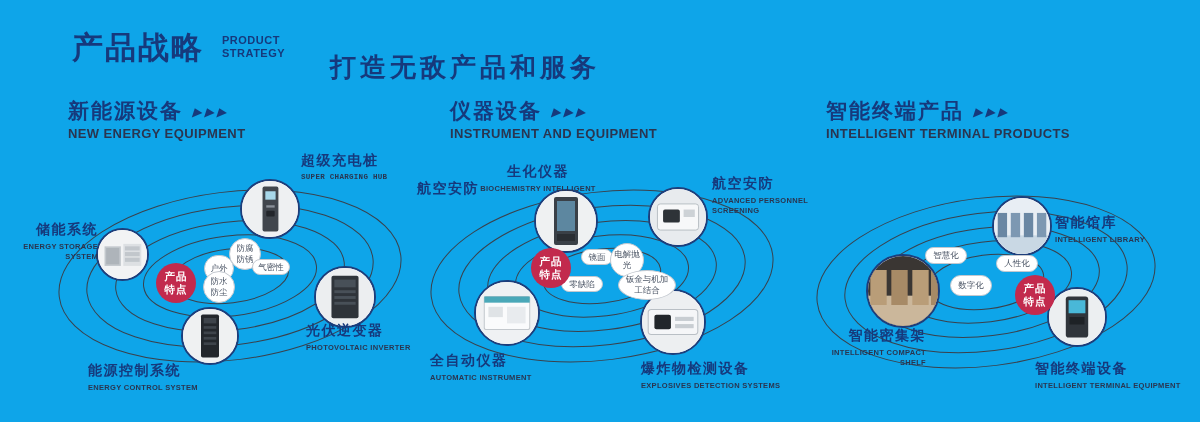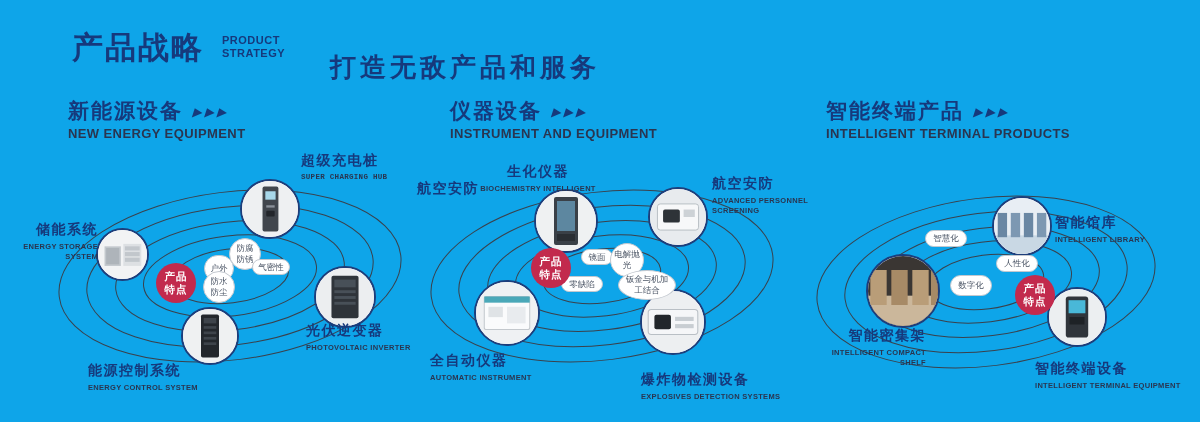--- a/index.html
+++ b/index.html
@@ -202,21 +202,21 @@
       <span class="en">BIOCHEMISTRY INTELLIGENT</span>
     </div>
     <div class="plabel wrap" style="left:712px;top:175px;width:115px;">
       <span class="cn">航空安防</span>
       <span class="en">ADVANCED PERSONNEL SCREENING</span>
     </div>
     <div class="plabel" style="left:430px;top:352px;">
       <span class="cn">全自动仪器</span>
       <span class="en">AUTOMATIC INSTRUMENT</span>
     </div>
-    <div class="plabel" style="left:641px;top:360px;margin-top:11px;">
+    <div class="plabel" style="left:641px;top:360px;">
       <span class="cn">爆炸物检测设备</span>
       <span class="en">EXPLOSIVES DETECTION SYSTEMS</span>
     </div>
   </div>
 
   <div>
     <div class="sec-title" style="left:826px;top:97px;">
       <span>智能终端产品</span><span class="arrows">▶▶▶</span>
     </div>
     <div class="sec-sub" style="left:826px;top:126px;">INTELLIGENT TERMINAL PRODUCTS</div>
@@ -258,21 +258,21 @@
           <rect x="21" y="12" width="18" height="14" fill="#49b8d8"></rect>
           <rect x="22" y="30" width="16" height="8" fill="#1e2226"></rect>
         </svg>
     </div>
 
     <div class="badge" style="left:1015px;top:275px;">
       <span>产品</span>
       <span>特点</span>
     </div>
 
-    <div class="bubble" style="left:925px;top:230px;width:42px;height:17px;text-align:center;">智慧化</div>
+    <div class="bubble" style="left:925px;top:247px;width:42px;height:17px;text-align:center;">智慧化</div>
     <div class="bubble" style="left:996px;top:255px;width:42px;height:17px;">人性化</div>
     <div class="bubble" style="left:950px;top:275px;width:42px;height:21px;">数字化</div>
 
     <div class="plabel" style="left:1055px;top:182px;margin-top:32px;">
       <span class="cn">智能馆库</span>
       <span class="en">INTELLIGENT LIBRARY</span>
     </div>
     <div class="plabel wrap right" style="left:818px;top:327px;width:108px;">
       <span class="cn">智能密集架</span>
       <span class="en">INTELLIGENT COMPACT SHELF</span>

